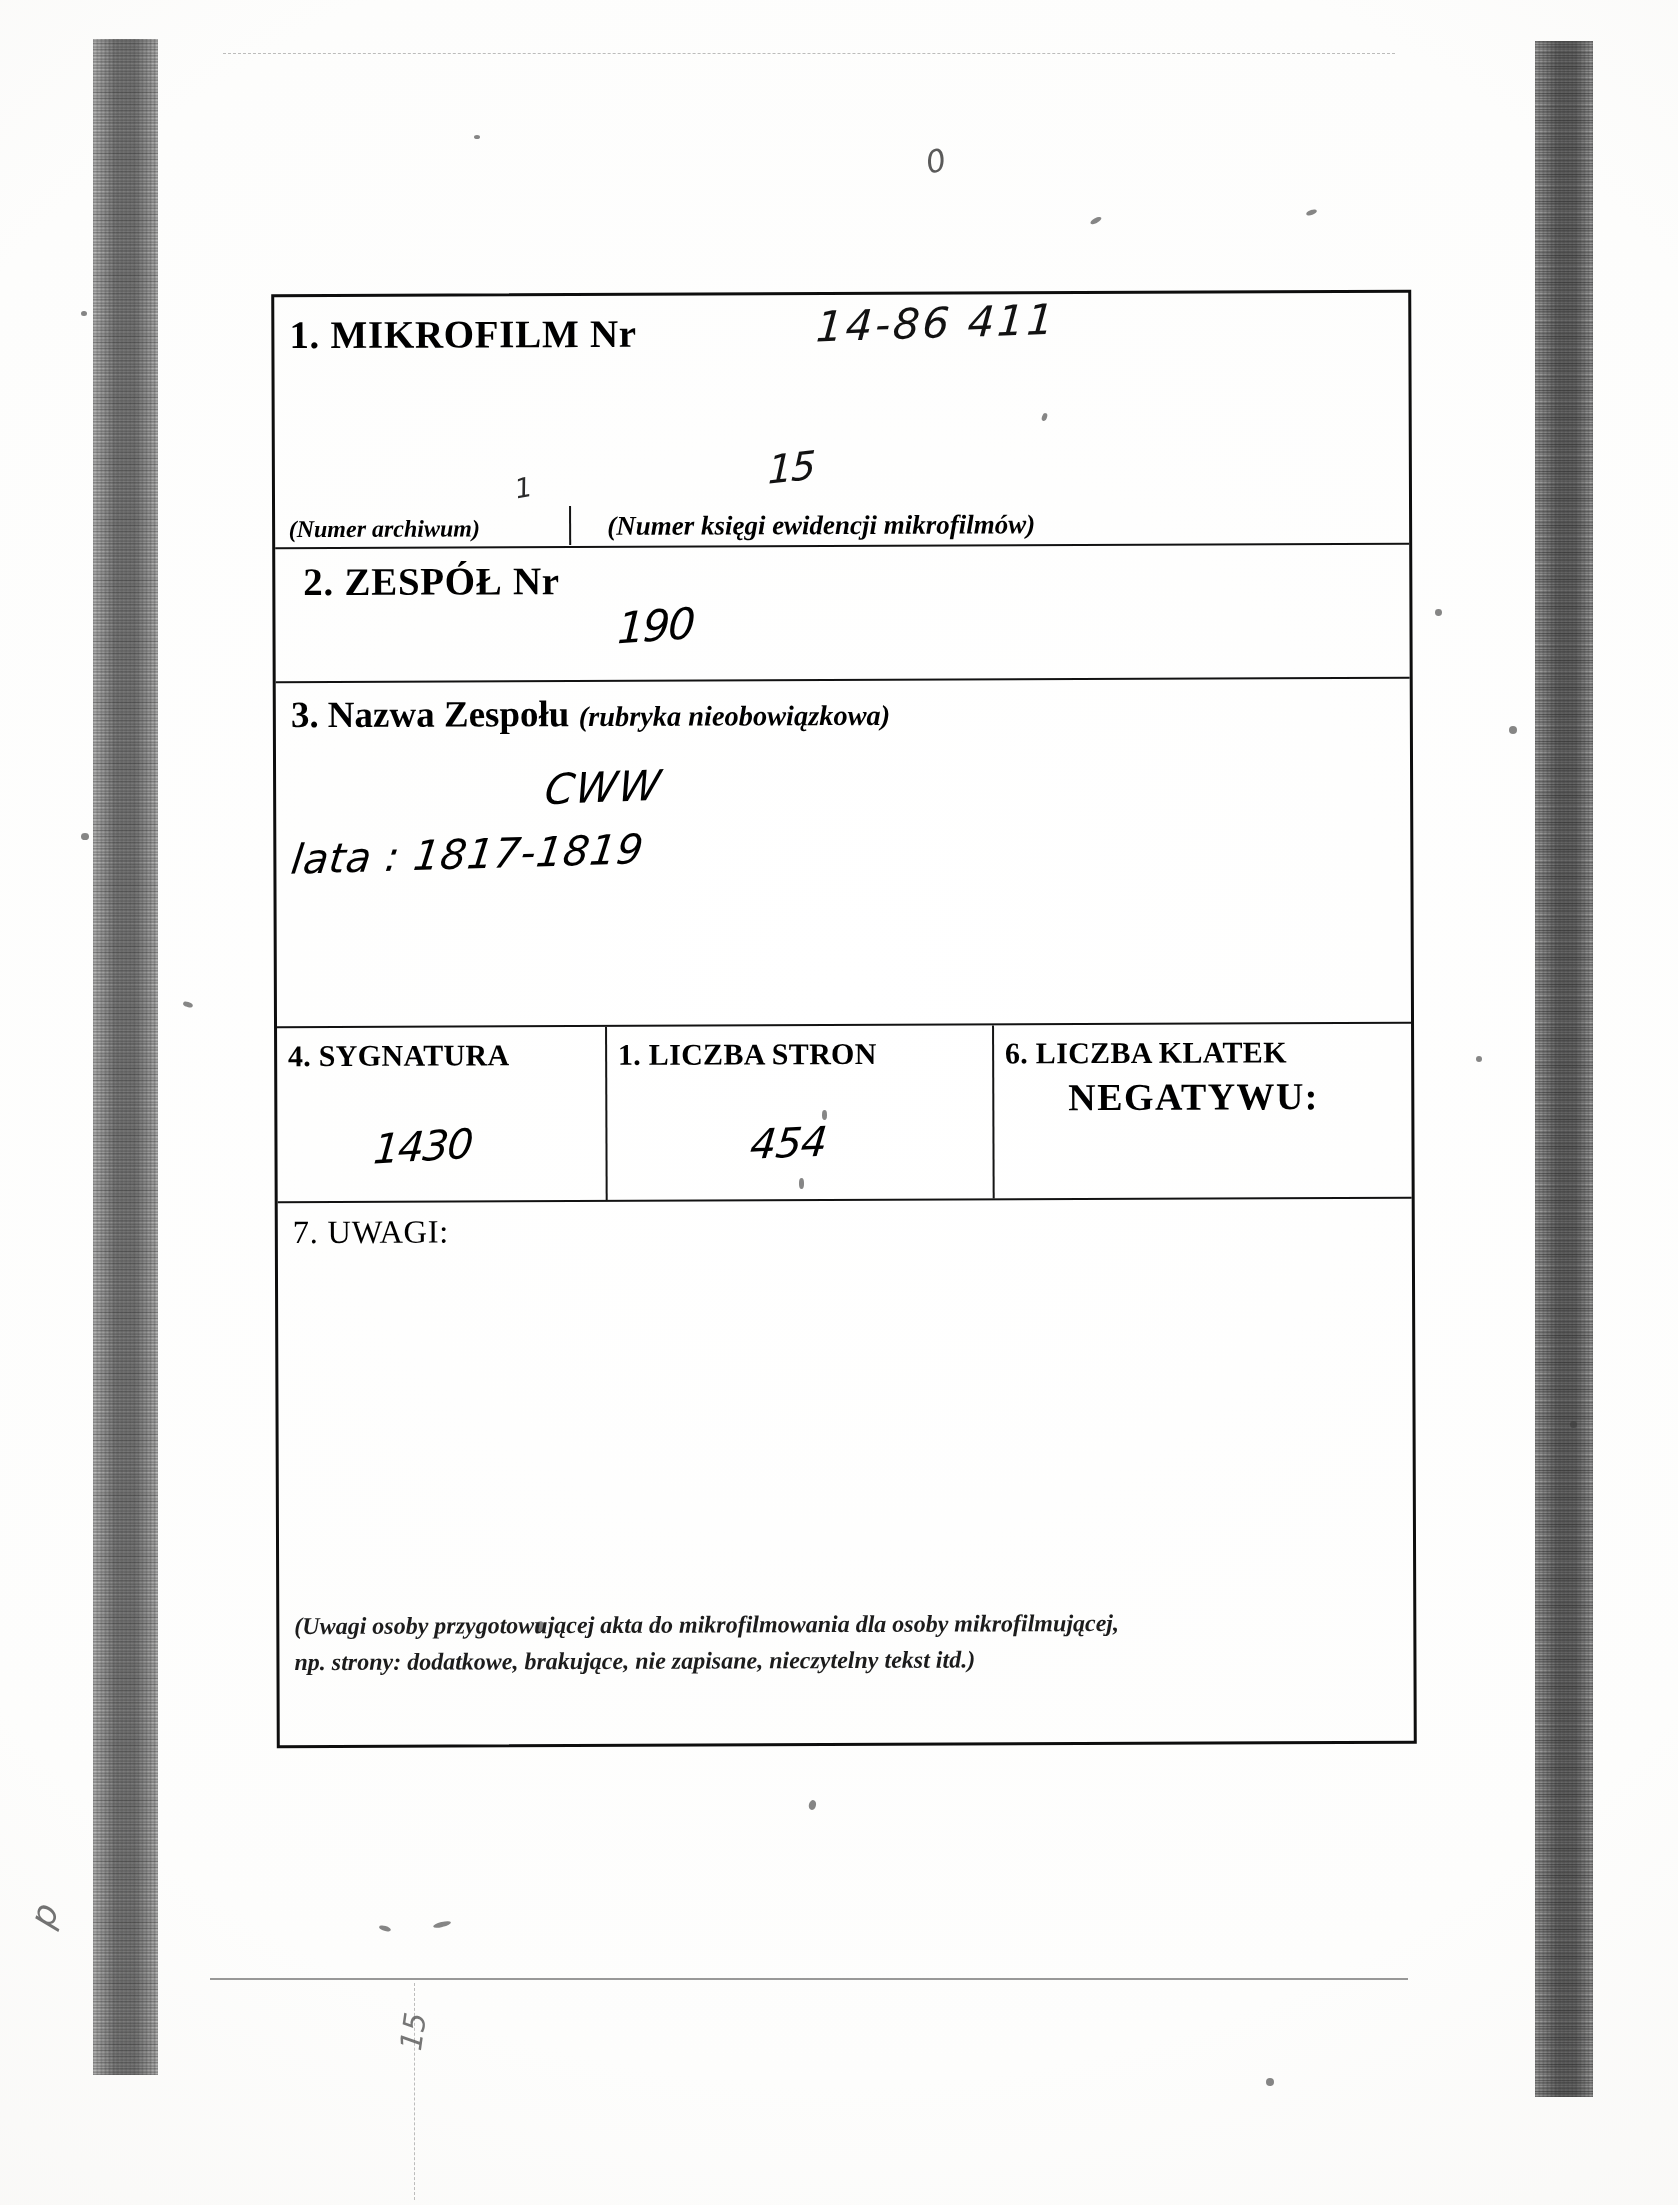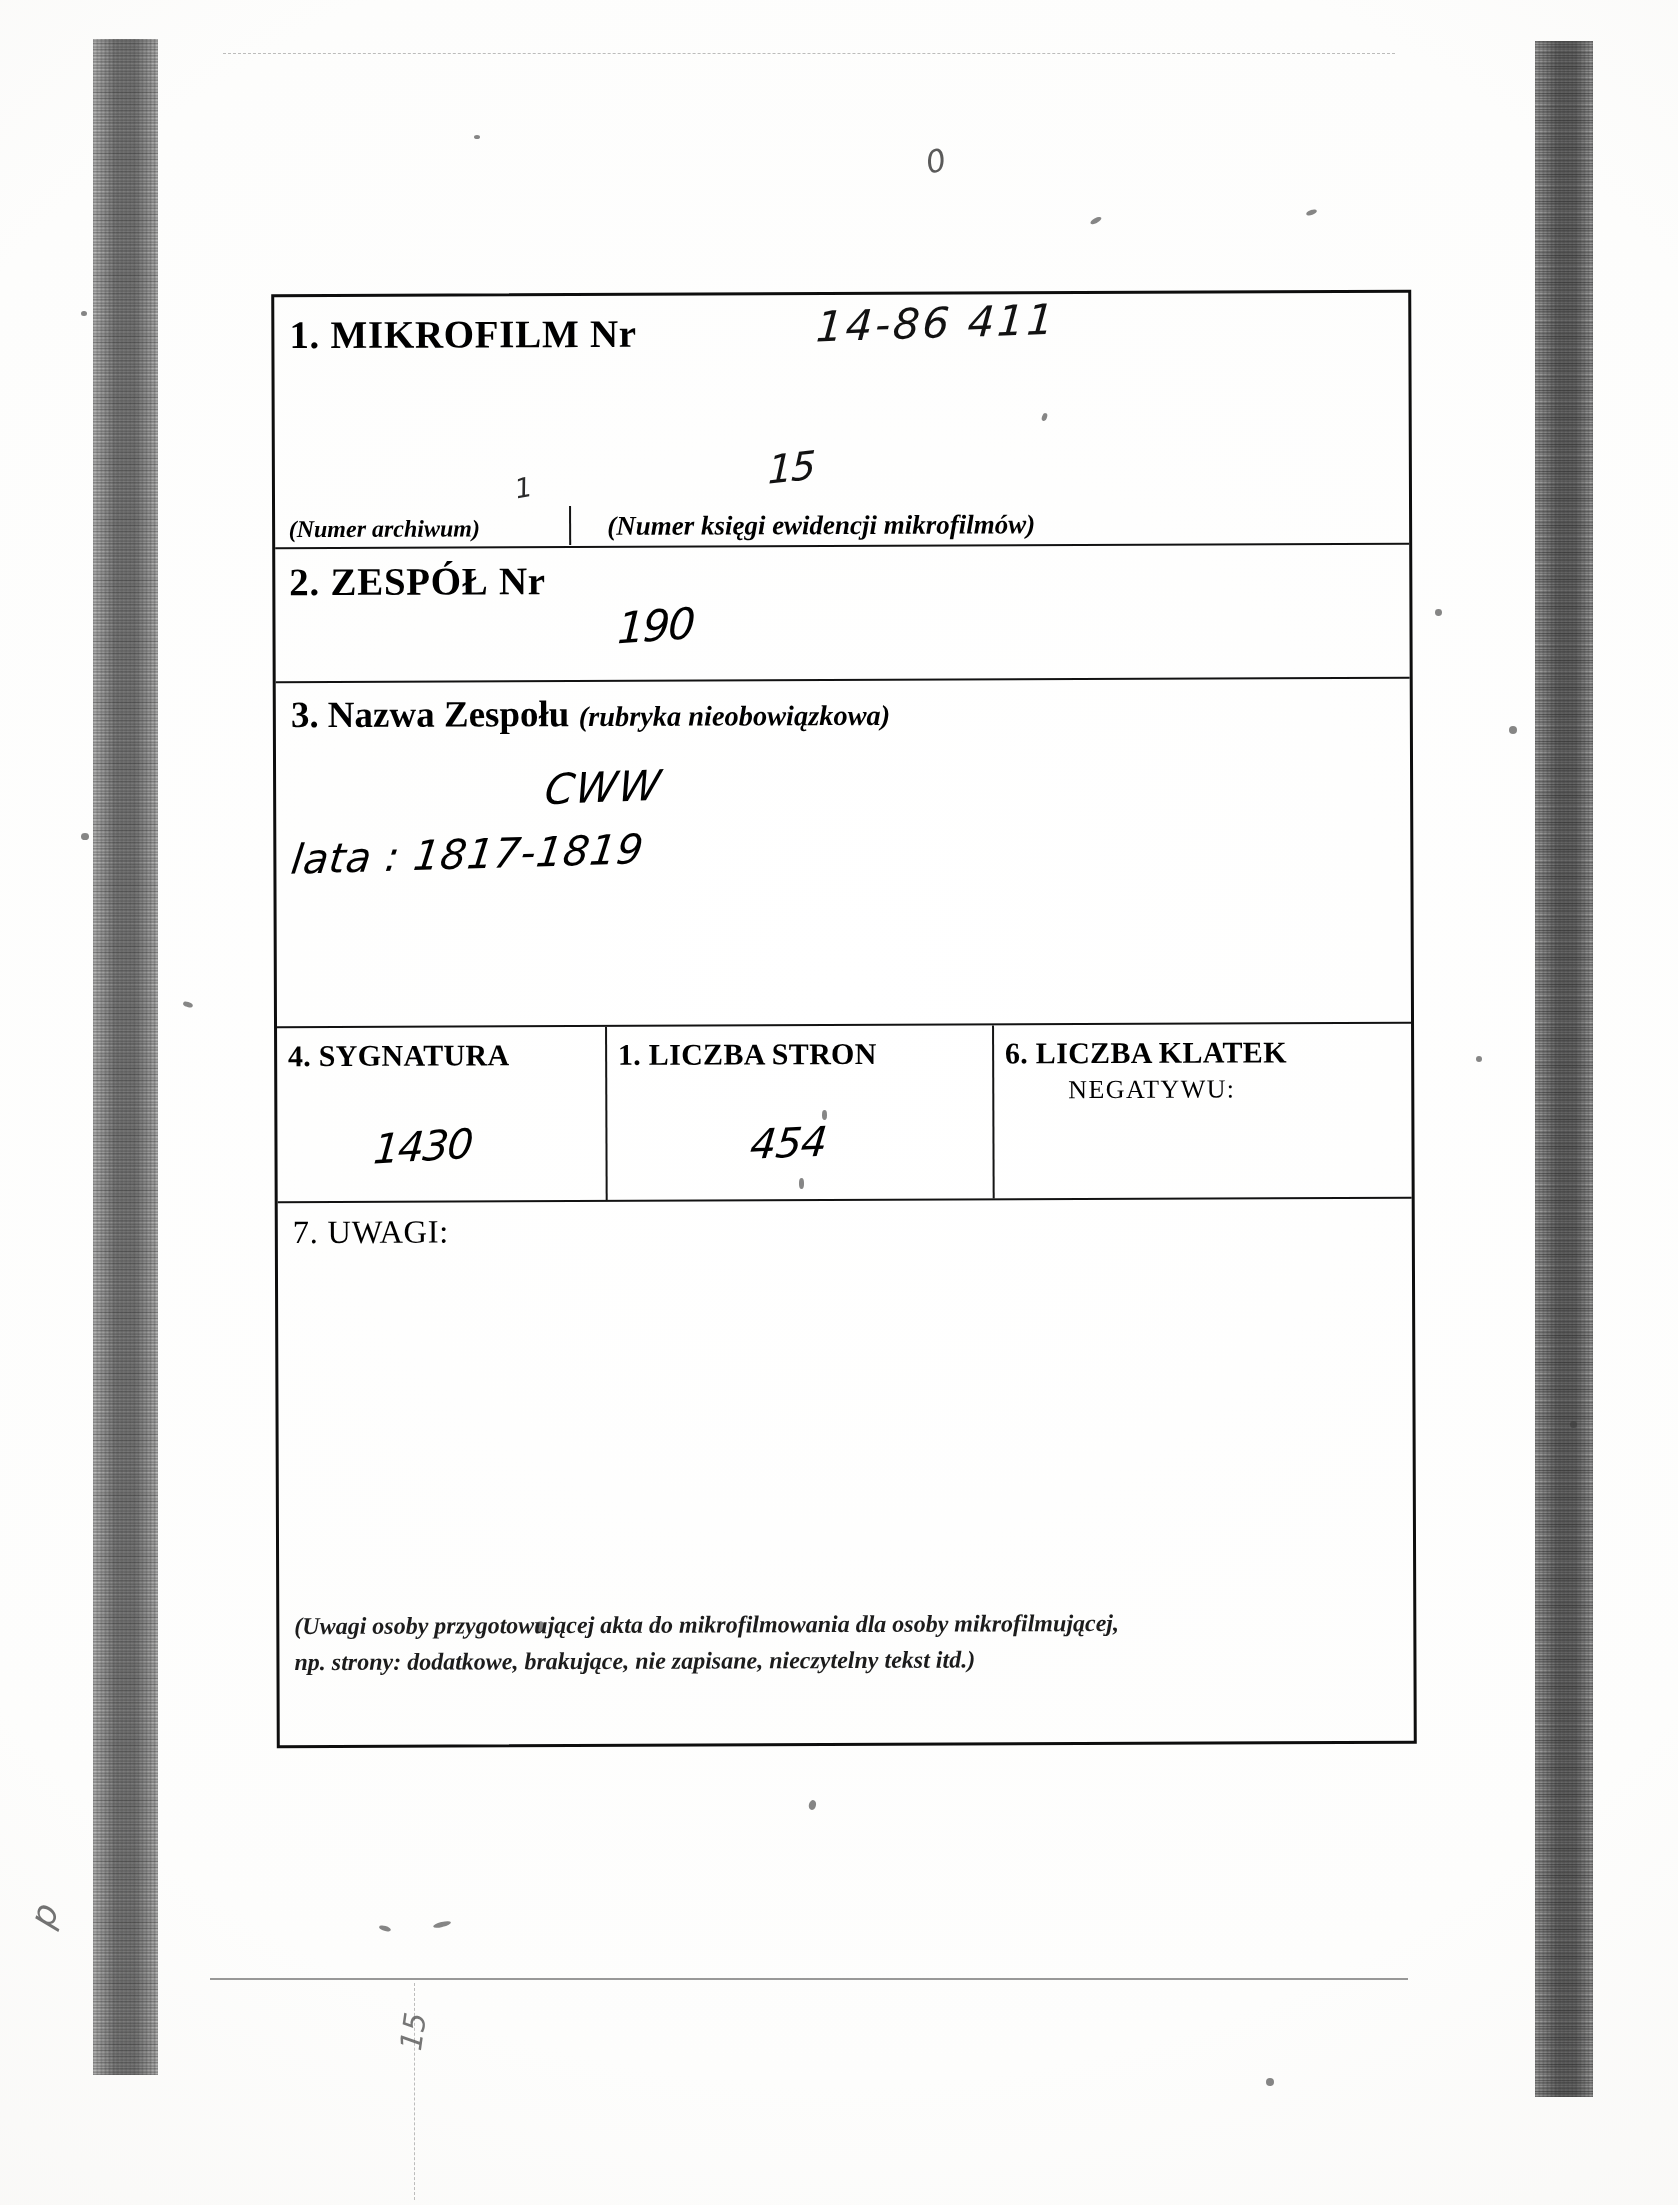--- a/index.html
+++ b/index.html
@@ -173,21 +173,21 @@
     left: 332px; bottom: 0;
     font-weight: bold; font-style: italic;
     font-size: 27px;
     white-space: nowrap;
   }
 
   
   .row-zespol { height: 134px; }
   .lbl-zespol {
     position: absolute;
-    left: 14px; top: 9.5px;
+    left: 28px; top: 9.5px;
     font-weight: bold;
     font-size: 39px;
     letter-spacing: 0.7px;
     white-space: nowrap;
   }
   .hw-zespol-nr {
     position: absolute;
     left: 342px; top: 53px;
     font-family: "DejaVu Sans", sans-serif;
     font-size: 43px;
@@ -248,22 +248,22 @@
     position: absolute;
     left: 10.8px; top: 10.8px;
     font-weight: bold;
     font-size: 30px;
     letter-spacing: 0.3px;
     white-space: nowrap;
   }
   .col-head2 {
     position: absolute;
     left: 74px; top: 50px;
-    font-weight: normal;
-    font-size: 26px;
+    font-weight: bold;
+    font-size: 38px;
     letter-spacing: 1.4px;
     white-space: nowrap;
   }
   .hw-sygnatura {
     position: absolute;
     left: 96px; top: 95px;
     font-family: "DejaVu Sans", sans-serif;
     font-size: 41px;
     font-style: italic;
     letter-spacing: -1.4px;

